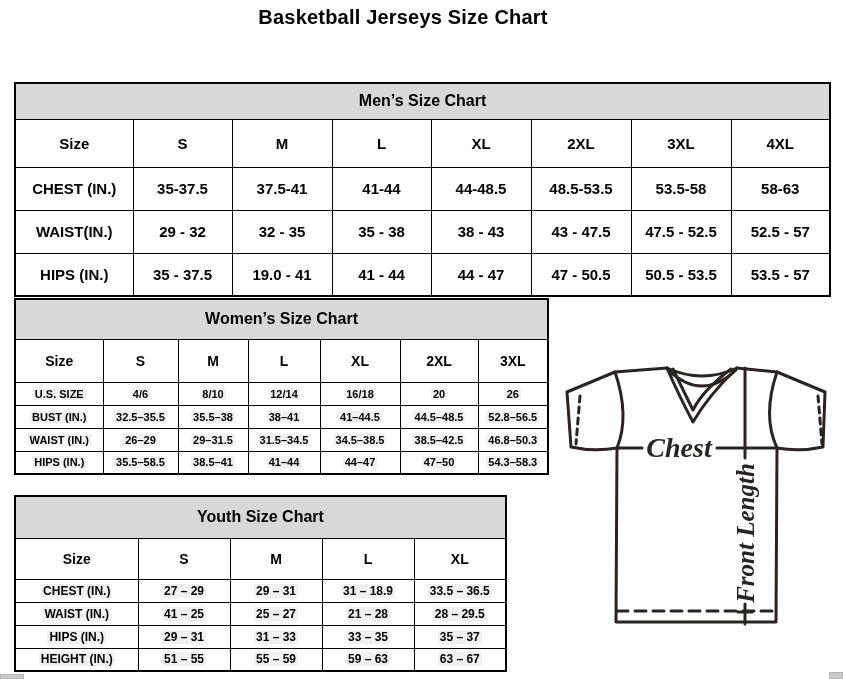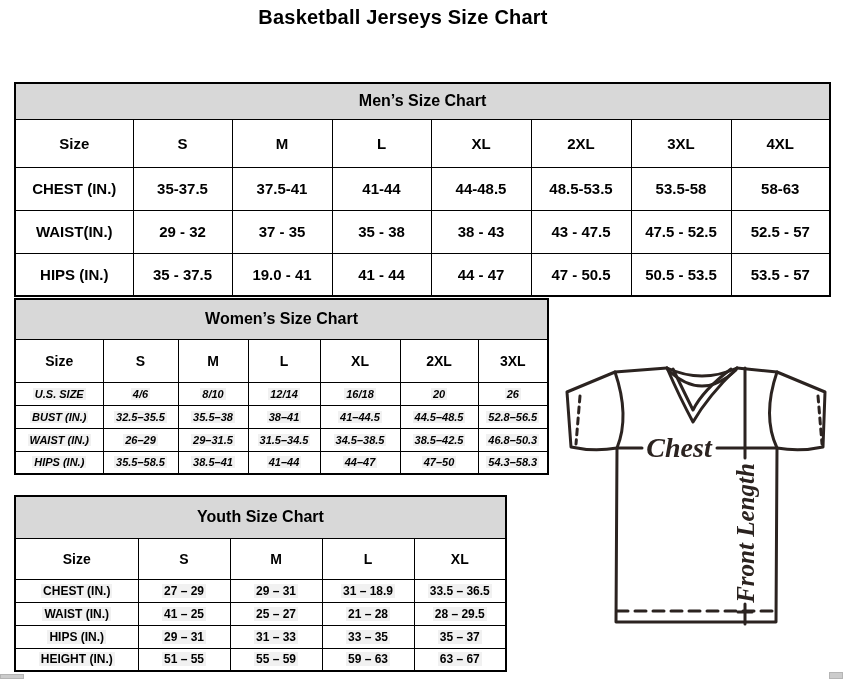--- a/index.html
+++ b/index.html
@@ -20,21 +20,21 @@
   
   #mens { left:14px; top:62px; width:815px;margin-top:20px; }
   #mens tr.titlerow td { height:36px; }
   #mens tr.headrow td { height:48px; font-size:15px; }
   #mens tr.datarow td { height:43px; font-size:15px; }
 
   
   #womens { left:14px; top:298px; width:533px; }
   #womens tr.titlerow td { height:40px; }
   #womens tr.headrow td { height:43px; font-size:14px; }
-  #womens tr.datarow td { height:23px; font-size:11px;font-style:italic; }
+  #womens tr.datarow td { height:23px; font-size:11px; }
 
   
   #youth { left:14px; top:495px; width:491px;border-radius:14px; }
   #youth tr.titlerow td { height:42px; }
   #youth tr.headrow td { height:41px; font-size:14px; }
   #youth tr.datarow td { height:23px; font-size:12px; }
 
   
   #jersey { left:556px; top:358px; }
   .diagram-label { font-family:"Liberation Serif", serif; font-style:italic;
@@ -80,21 +80,21 @@
     <td>37.5-41</td>
     <td>41-44</td>
     <td>44-48.5</td>
     <td>48.5-53.5</td>
     <td>53.5-58</td>
     <td>58-63</td>
   </tr>
   <tr class="datarow">
     <td>WAIST(IN.)</td>
     <td>29 - 32</td>
-    <td>37 - 35</td>
+    <td>32 - 35</td>
     <td>35 - 38</td>
     <td>38 - 43</td>
     <td>43 - 47.5</td>
     <td>47.5 - 52.5</td>
     <td>52.5 - 57</td>
   </tr>
   <tr class="datarow">
     <td>HIPS (IN.)</td>
     <td>35 - 37.5</td>
     <td>19.0 - 41</td>

